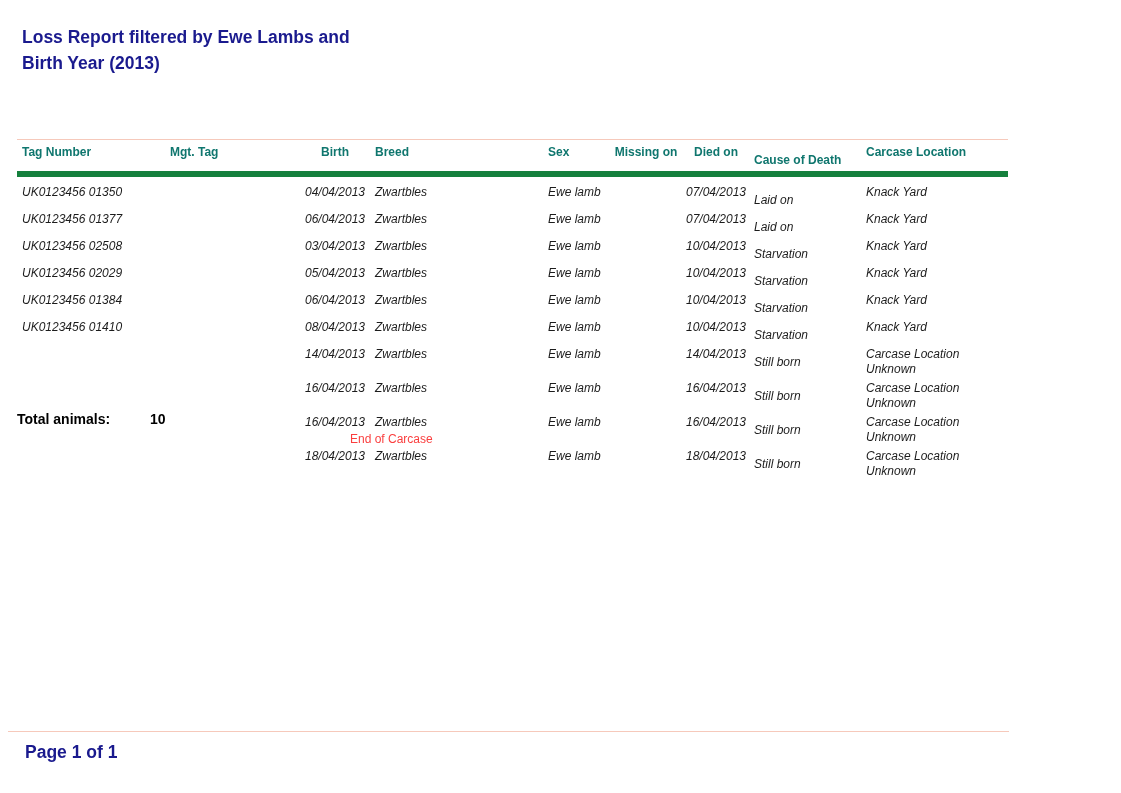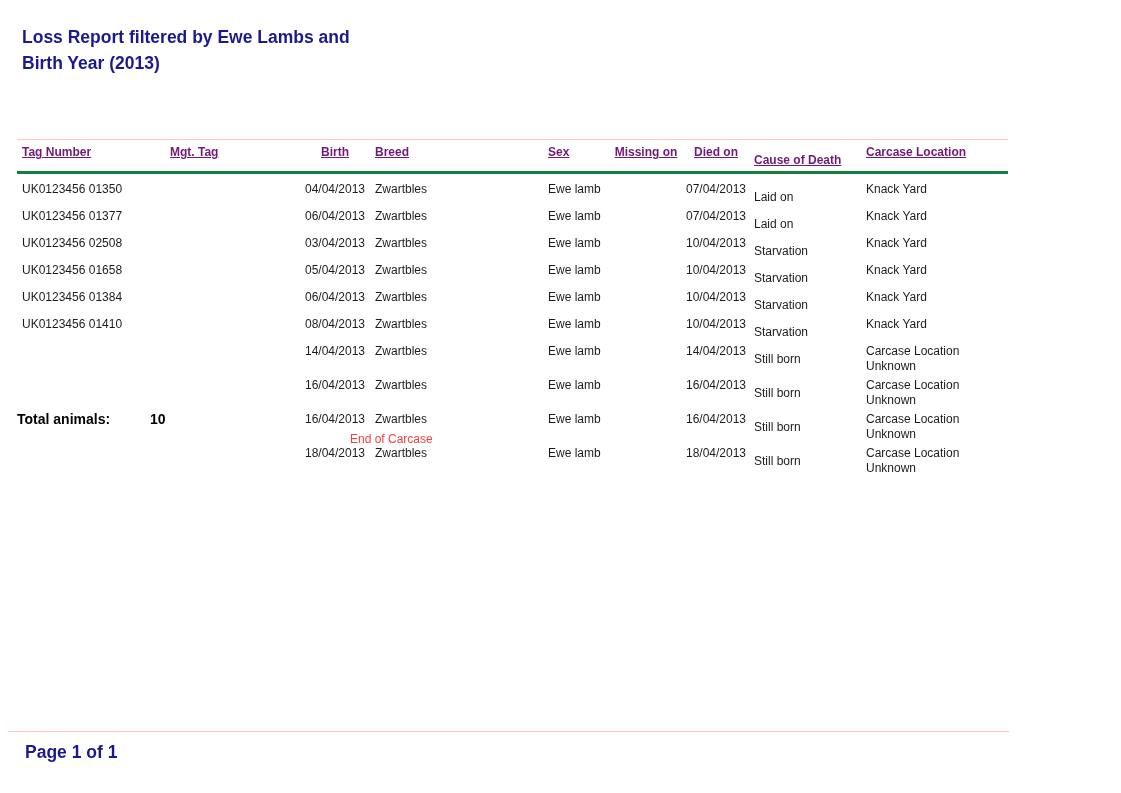--- a/index.html
+++ b/index.html
@@ -29,28 +29,27 @@
     left: 17px;
     width: 991px;
     font-size: 12px;
   }
   .t-grid {
     display: grid;
     grid-template-columns: 148px 130px 70px 178px 62px 72px 68px 112px 146px;
   }
   .t-header {
     border-top: 1px solid #f6c9bb;
-    border-bottom: 3px solid #15803d;
+    border-bottom: 6px solid #15803d;
     padding: 6px 0 5px 5px;
     font-weight: bold;
-    color: #701a75;
+    color: #0f766e;
     line-height: 12px;
-    text-decoration: underline;
-  }
-  .t-body { padding: 8px 0 0 5px; }
+  }
+  .t-body { padding: 8px 0 0 5px; font-style: italic; }
   .t-row {
     line-height: 15px;
     padding-bottom: 4px;
   }
   .cell { overflow: hidden; }
   .c2, .c5, .c6 { text-align: center; }
   .c3 { padding-left: 5px; }
   .c7 { padding-left: 4px; margin-top: 8px; }
   .c8 { padding-left: 4px; }
   .total-row {
@@ -151,21 +150,21 @@
         <div class="cell c2">03/04/2013</div>
         <div class="cell c3">Zwartbles</div>
         <div class="cell c4">Ewe lamb</div>
         <div class="cell c5"></div>
         <div class="cell c6">10/04/2013</div>
         <div class="cell c7">Starvation</div>
         <div class="cell c8">Knack Yard</div>
       </div>
 
       <div class="t-row t-grid">
-        <div class="cell c0">UK0123456 01658</div>
+        <div class="cell c0">UK0123456 02029</div>
         <div class="cell c1"></div>
         <div class="cell c2">05/04/2013</div>
         <div class="cell c3">Zwartbles</div>
         <div class="cell c4">Ewe lamb</div>
         <div class="cell c5"></div>
         <div class="cell c6">10/04/2013</div>
         <div class="cell c7">Starvation</div>
         <div class="cell c8">Knack Yard</div>
       </div>
 

